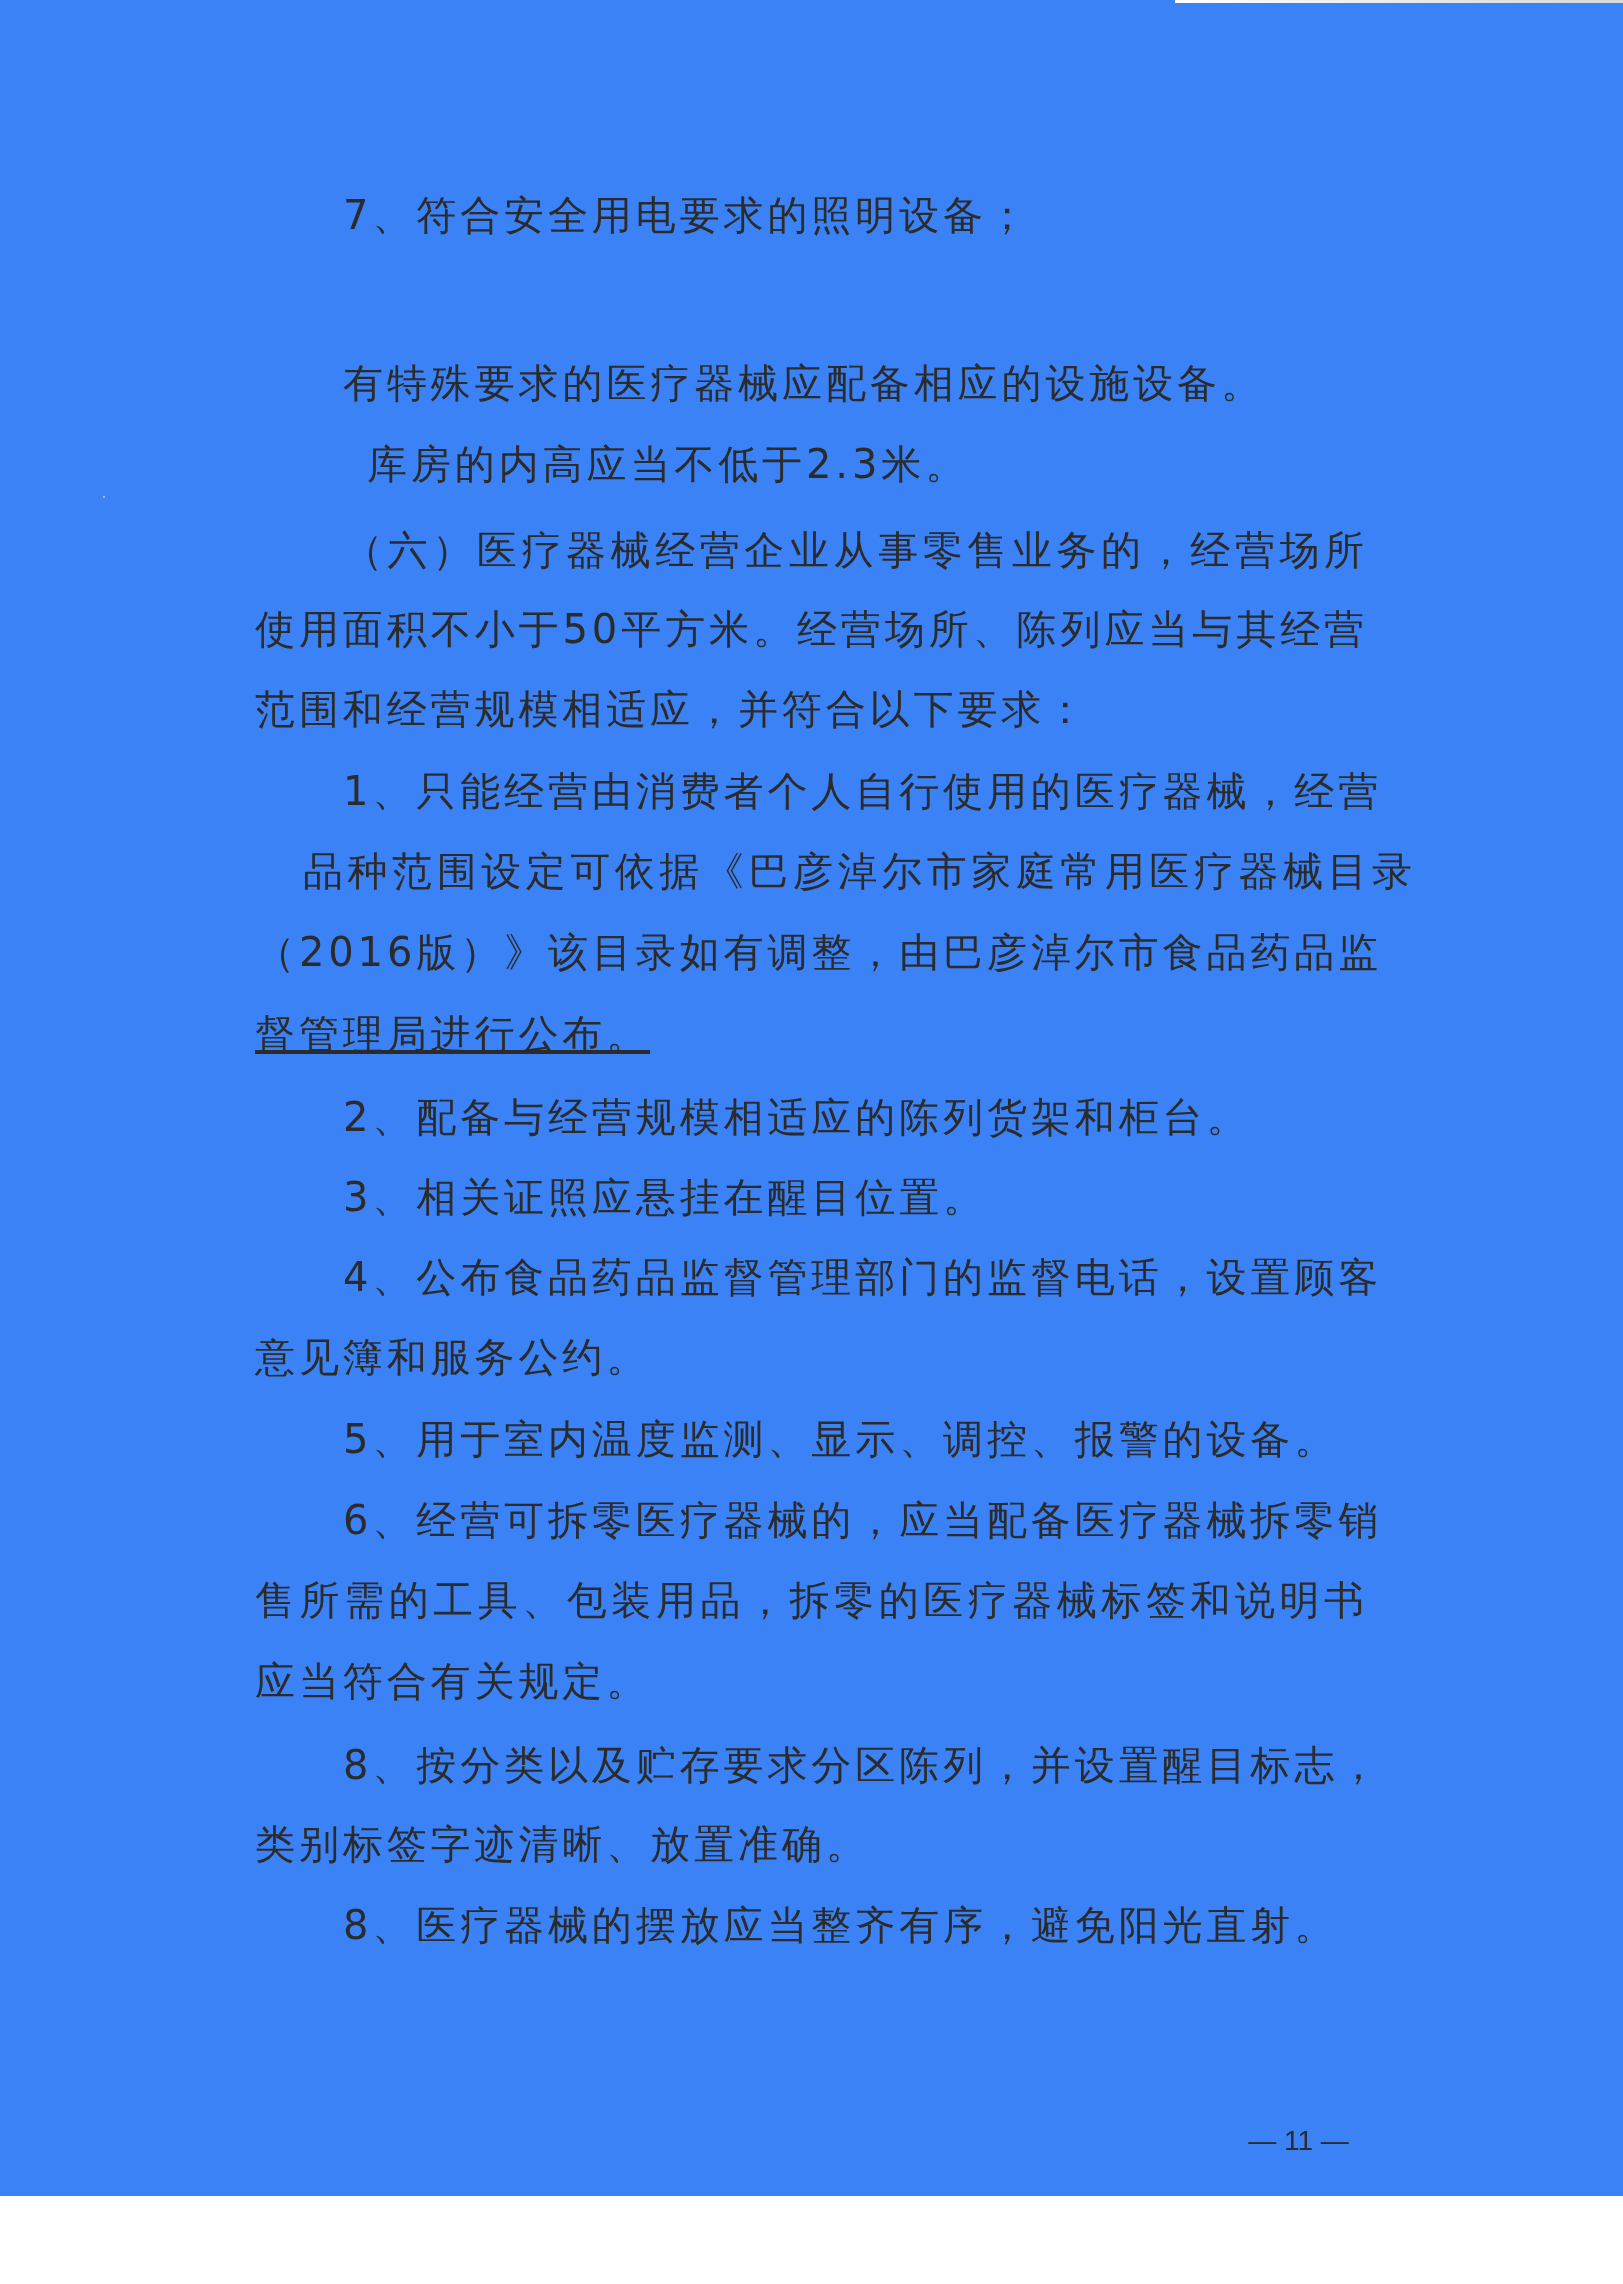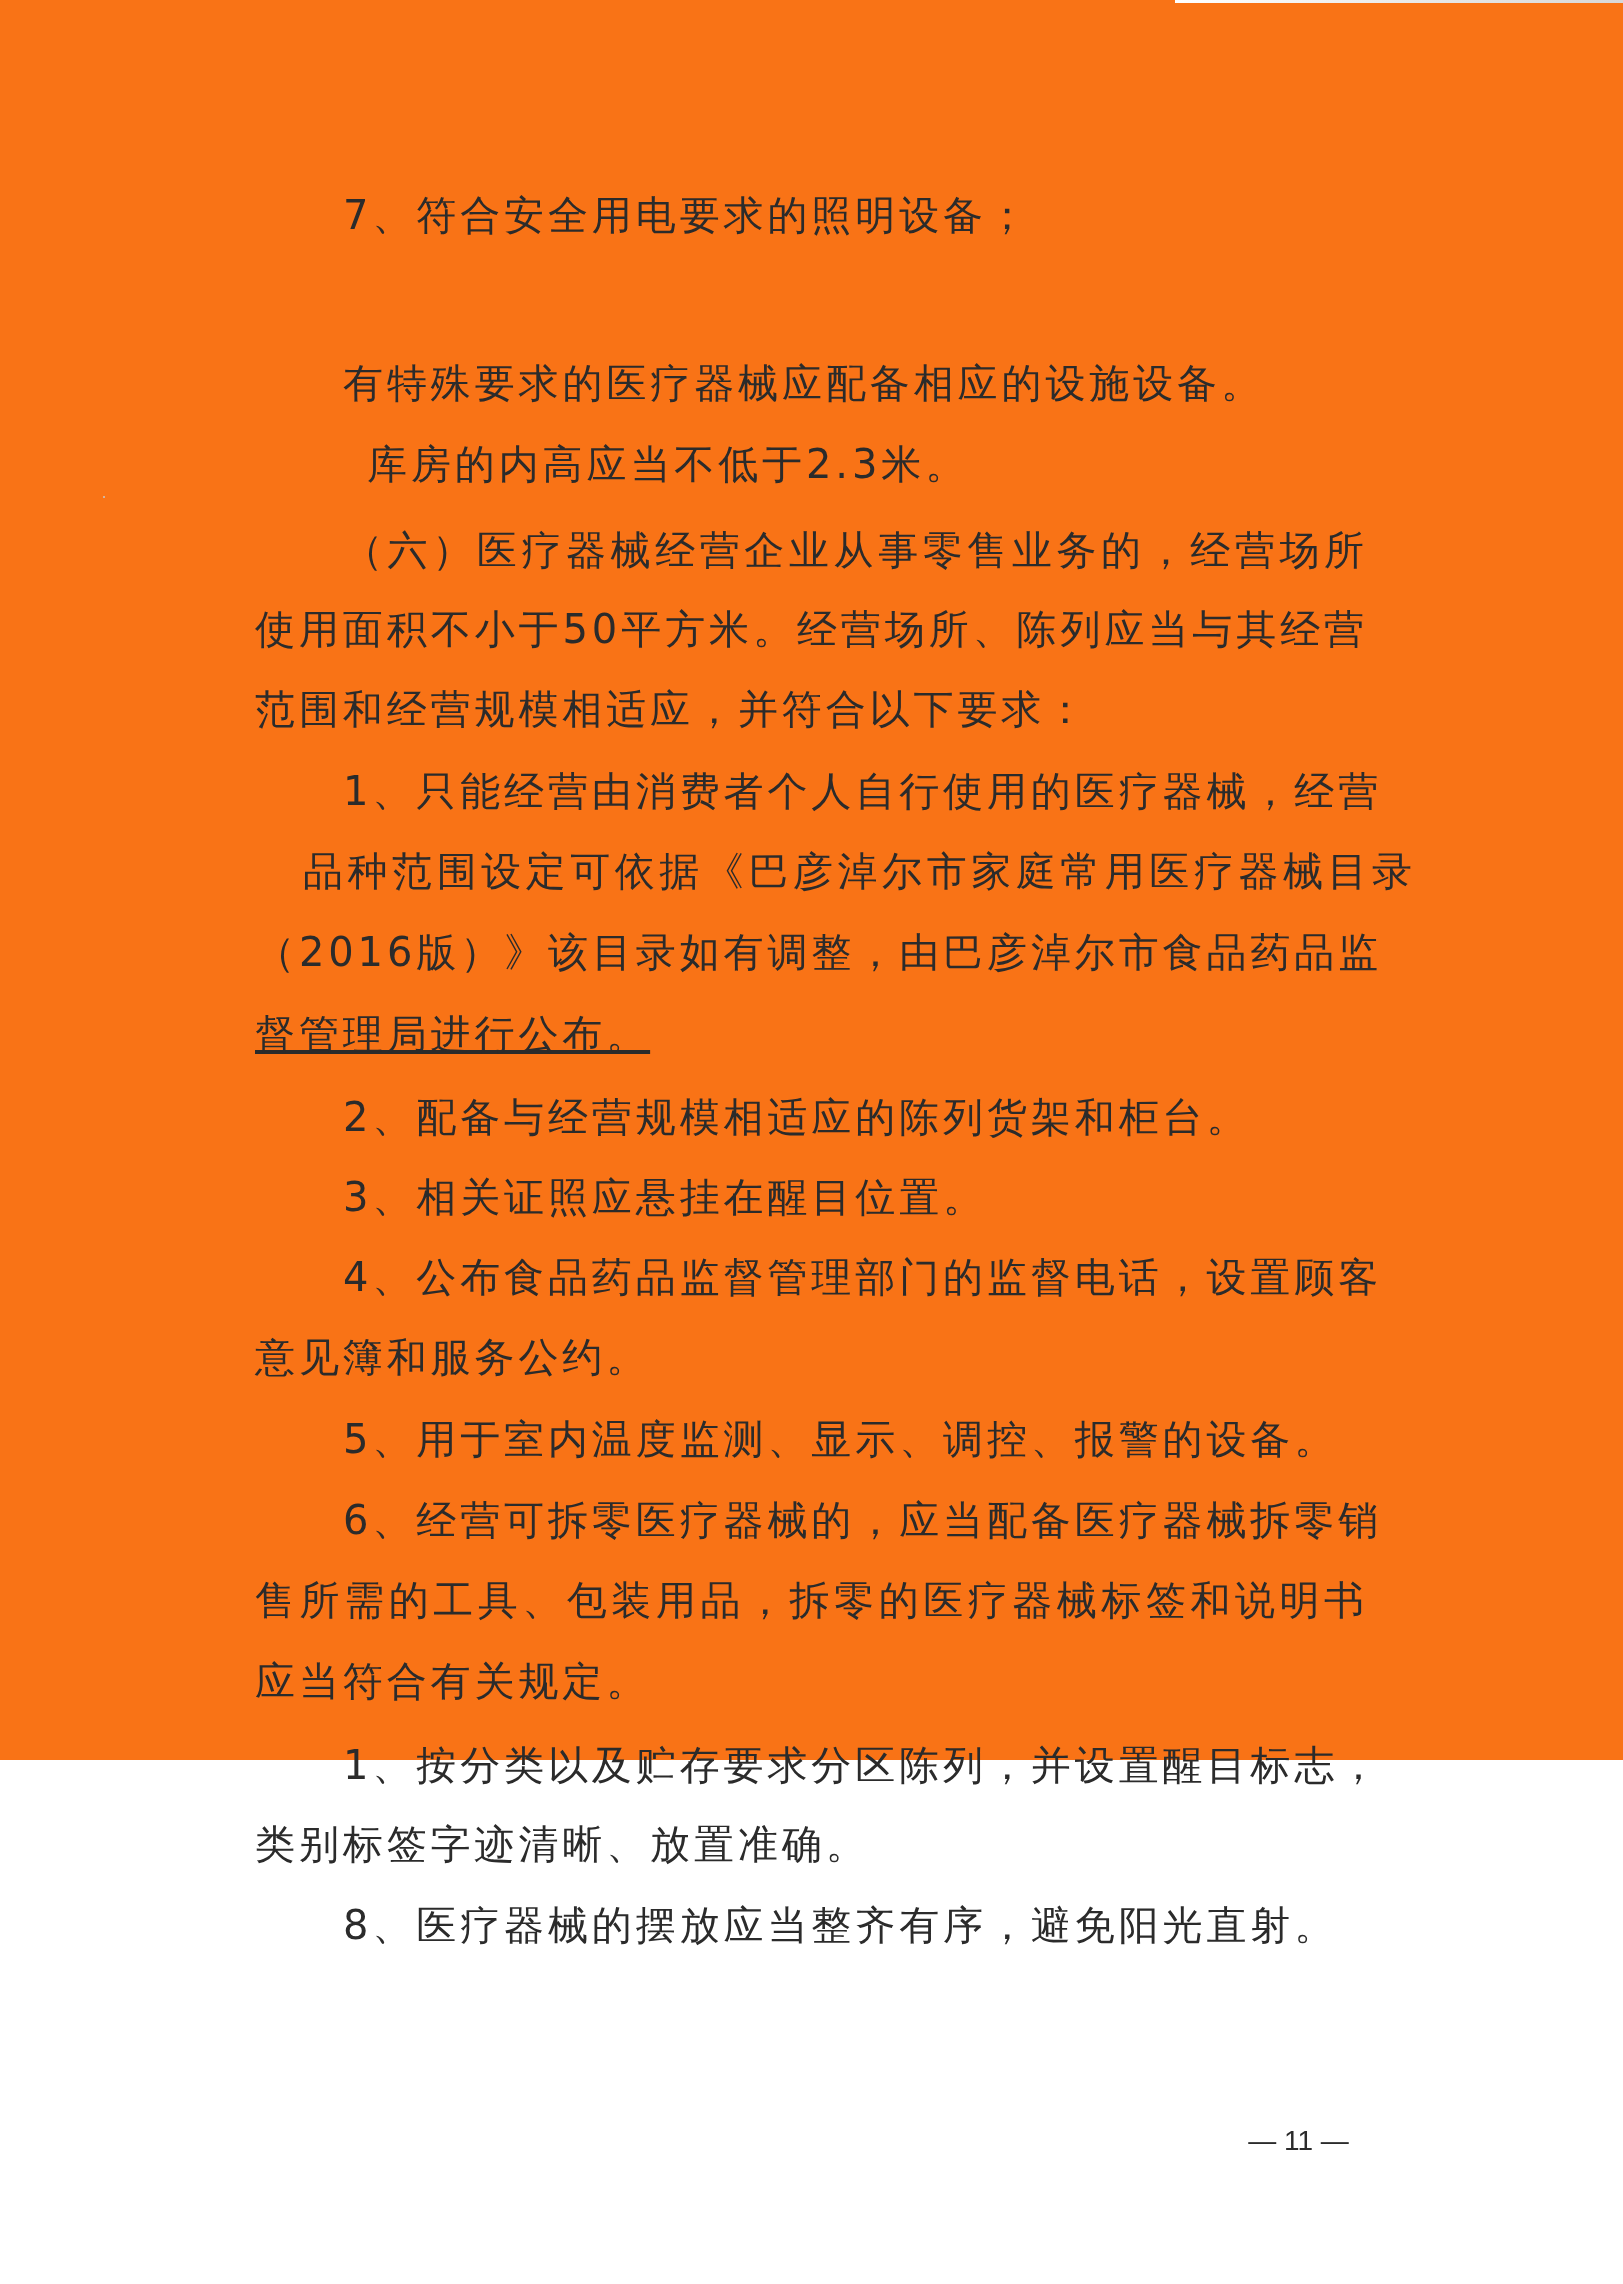--- a/index.html
+++ b/index.html
@@ -12,22 +12,22 @@
       height: 2284px;
       position: relative;
       overflow: hidden;
       font-family: "DejaVu Sans", "Liberation Sans", sans-serif;
       color: #2a2a2a;
     }
     .page {
       position: absolute;
       left: 0; top: 0;
       width: 1624px;
-      height: 1760px;
-      background: #f97316;
+      height: 2196px;
+      background: #3b82f6;
     }
     .line {
       position: absolute;
       left: 255px;
       width: 1113px;
       height: 59px;
       line-height: 59px;
       font-size: 40px;
       white-space: nowrap;
       letter-spacing: 3.9px;
@@ -101,20 +101,20 @@
 
   <div class="line indent justify" style="top:1248px;">4、公布食品药品监督管理部门的监督电话，设置顾客</div>
   <div class="line" style="top:1328px;">意见簿和服务公约。</div>
 
   <div class="line indent" style="top:1410px;">5、用于室内温度监测、显示、调控、报警的设备。</div>
 
   <div class="line indent justify" style="top:1491px;">6、经营可拆零医疗器械的，应当配备医疗器械拆零销</div>
   <div class="line justify" style="top:1571px;">售所需的工具、包装用品，拆零的医疗器械标签和说明书</div>
   <div class="line" style="top:1652px;">应当符合有关规定。</div>
 
-  <div class="line indent justify" style="top:1736px;">1、按分类以及贮存要求分区陈列，并设置醒目标志，</div>
+  <div class="line indent justify" style="top:1736px;">8、按分类以及贮存要求分区陈列，并设置醒目标志，</div>
   <div class="line" style="top:1815px;">类别标签字迹清晰、放置准确。</div>
 
   <div class="line indent" style="top:1896px;">8、医疗器械的摆放应当整齐有序，避免阳光直射。</div>
 
   <div class="page-number">— 11 —</div>
 </div>
 
 
 </body></html>

